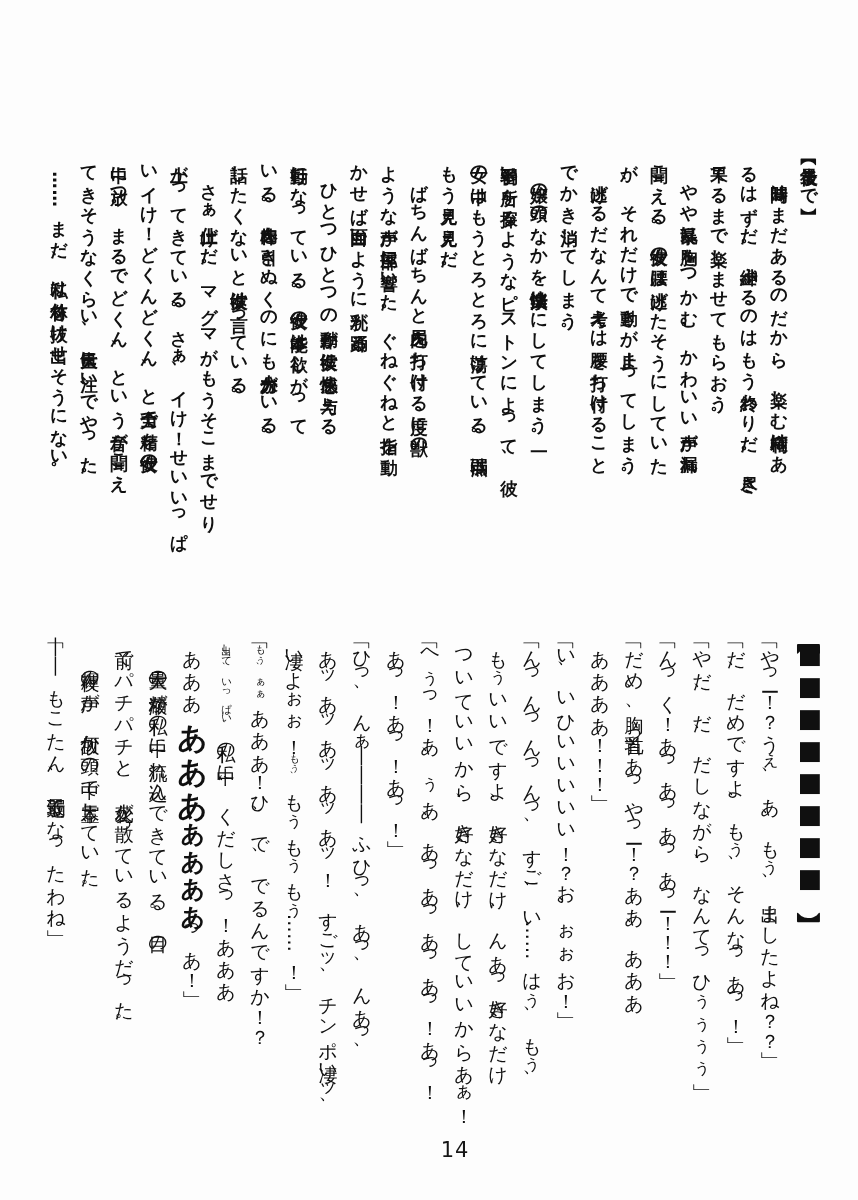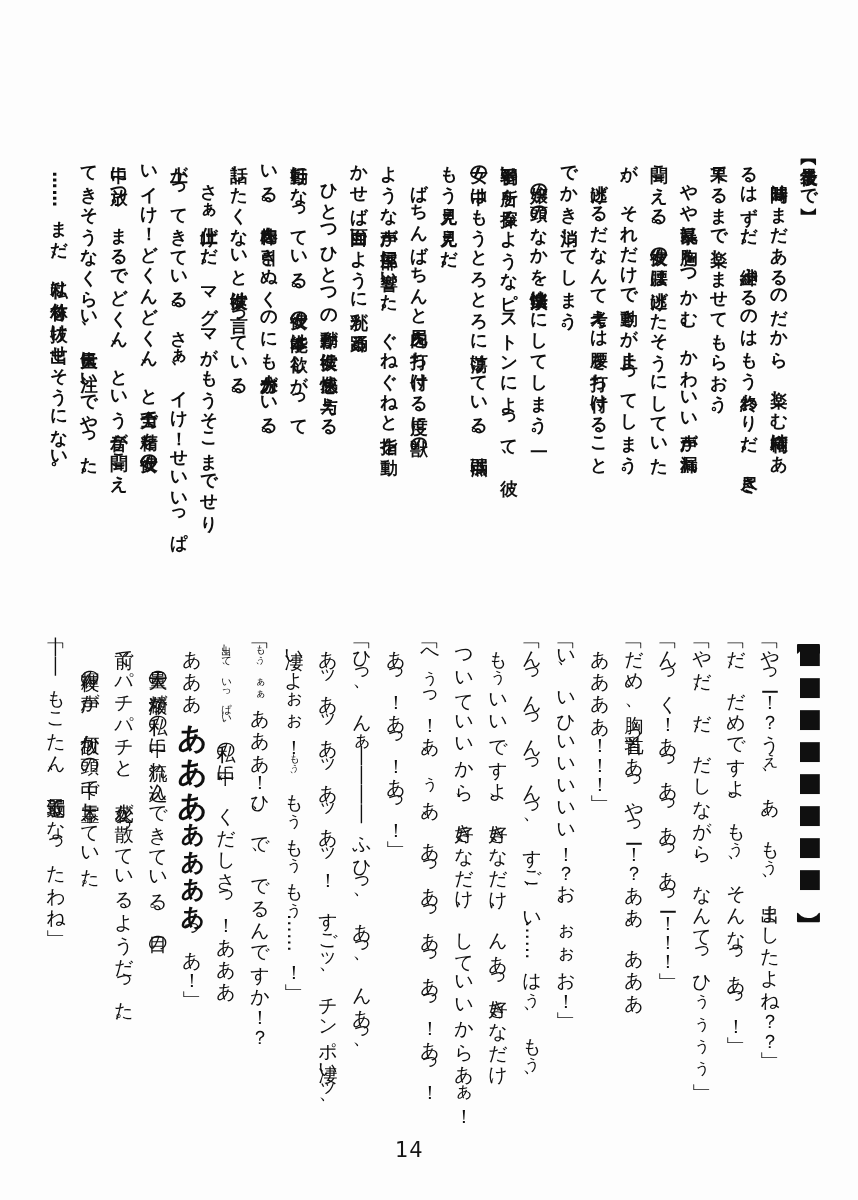--- a/index.html
+++ b/index.html
@@ -51,21 +51,21 @@
   }
   
   .s-small { font-size: 0.55em; letter-spacing: 0; }
   .s-large { font-size: 1.25em; font-weight: 600; }
   .s-xlarge { font-size: 1.55em; font-weight: 700; }
   .page-number {
     position: absolute;
     top: 1138px;
     left: 395px;
     width: 120px;
-    text-align: left;
+    text-align: center;
     font-size: 21px;
     color: #161616;
     letter-spacing: 1px;
   }
 </style>
 </head>
 <body>
 
 <div class="page">
 

